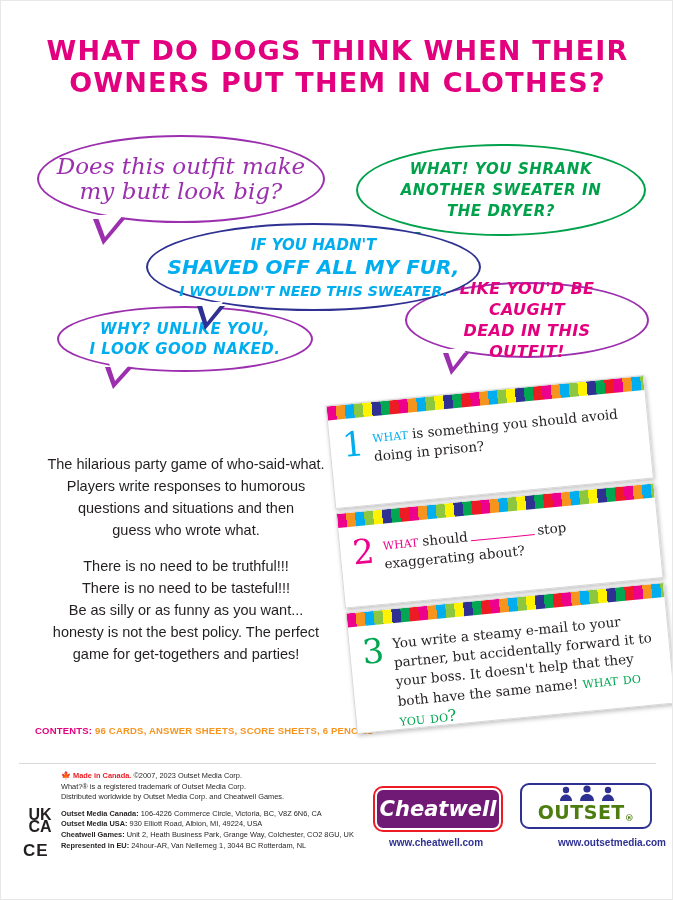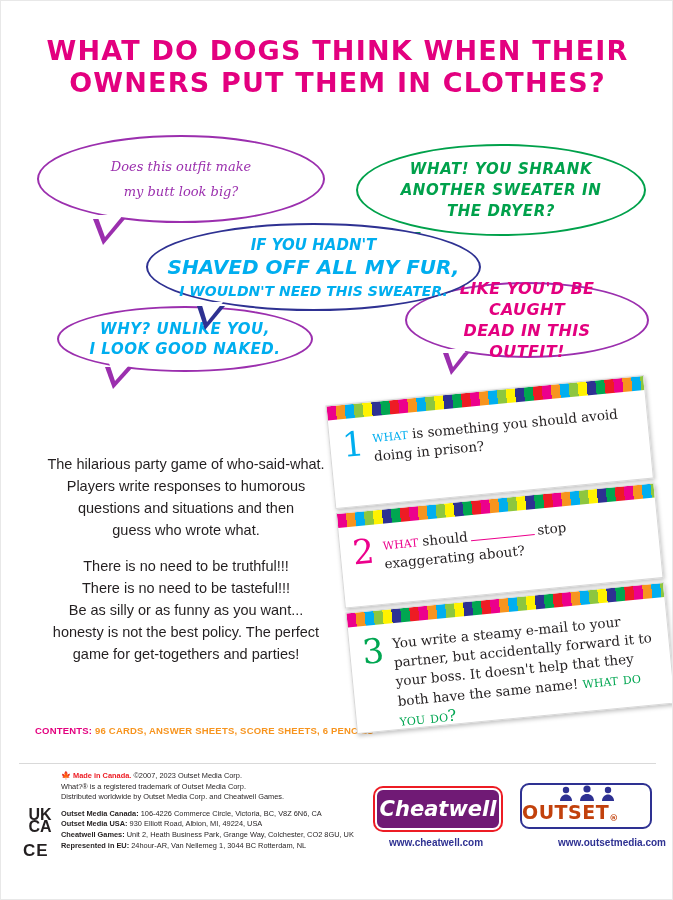--- a/index.html
+++ b/index.html
@@ -56,21 +56,21 @@
   }
 
   
   #b1 {
     left: 36px; top: 134px;
     width: 288px; height: 88px;
     border: 2.5px solid #9b2fae;
     color: #9b2fae;
     font-family: "DejaVu Serif", serif;
     font-style: italic;
-    font-size: 13px;
+    font-size: 23px;
     line-height: 25px;
     font-weight: normal;
   }
   #b1tail {
     left: 92px; top: 218px;
     border-left: 10px solid transparent;
     border-right: 22px solid transparent;
     border-top: 26px solid #9b2fae;
   }
   #b1tail2 {
@@ -367,23 +367,24 @@
     font-weight: bold;
   }
   #outset-logo {
     position: absolute;
     left: 519px; top: 782px;
     width: 132px; height: 46px;
     border: 2.5px solid #2e3192;
     border-radius: 9px;
     display: flex;
     align-items: flex-end;
+    justify-content: center;
     padding-bottom: 4px;
     box-sizing: border-box;
-    color: #c2410c;
+    color: #4d7c0f;
     font-family: "DejaVu Sans", sans-serif;
     font-weight: bold;
     font-size: 19px;
     letter-spacing: .5px;
   }
   #outset-figs {
     position: absolute;
     left: 555px; top: 784px;
     width: 62px; height: 16px;
   }

